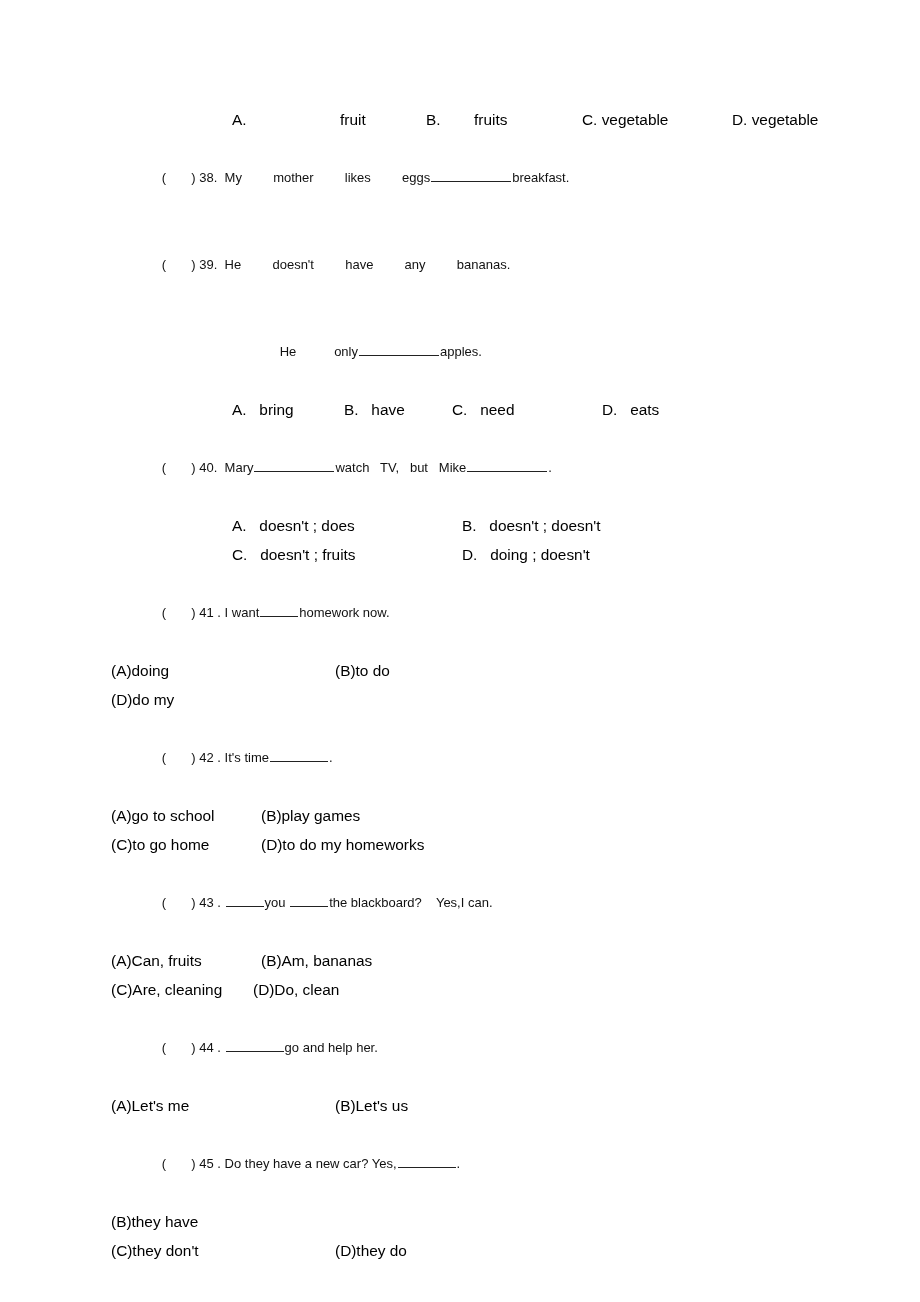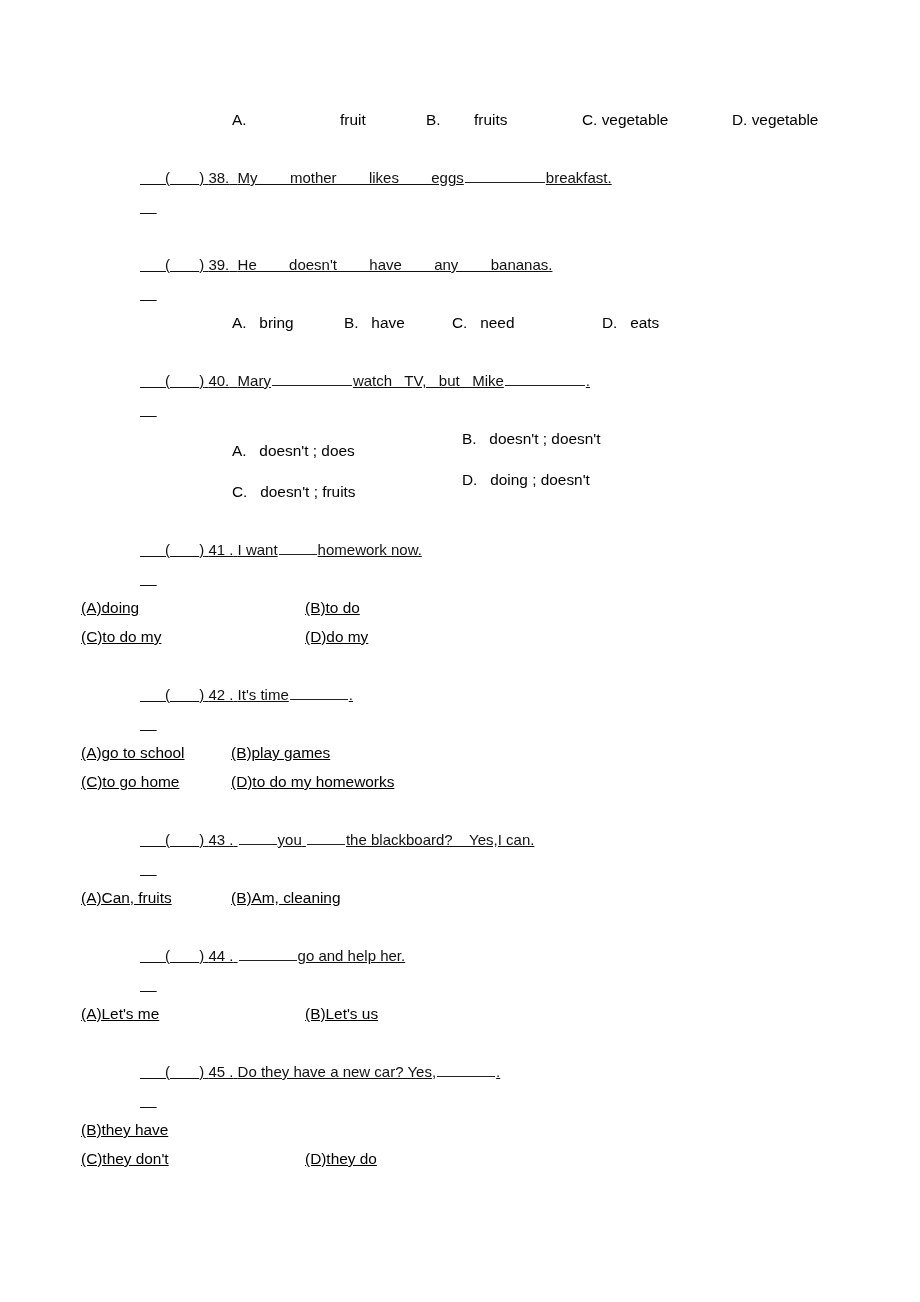--- a/index.html
+++ b/index.html
@@ -21,31 +21,30 @@
     overflow: hidden;
     background: #fff;
   }
   .sheet {
     position: absolute;
     left: 0;
     top: 105px;
     width: 920px;
   }
   .line {
-    font-size: 15px;
+    font-size: 13px;
     line-height: 29px;
     white-space: pre;
     color: #111;
-    text-decoration: underline;
   }
   
   .ind-q   { padding-left: 140px; }   
   .ind-opt { padding-left: 232px; }   
   .ind-sub { padding-left: 258px; }   
-  .ind-p   { padding-left: 81px; text-decoration: underline; }   
+  .ind-p   { padding-left: 111px; }   
 
   .blank {
     display: inline-block;
     border-bottom: 1.2px solid #222;
     vertical-align: baseline;
     height: 0.95em;
     margin: 0 1px;
   }
   .b-sm { width: 38px; }
   .b-md { width: 58px; }
@@ -68,21 +67,21 @@
   .c-24 { width: 126px; }
   .c-28 { width: 150px; }
 
   .two-col {
     display: flex;
     font-size: 15.4px;
     line-height: 29px;
     white-space: pre;
   }
   .two-col > span:first-child { display: inline-block; }
-  .w-230 { width: 230px; margin-top: 12px; }
+  .w-230 { width: 230px; }
   .w-150 { width: 150px; }
   .w-142 { width: 142px; }
   .w-224 { width: 224px; }
 </style>
 </head>
 <body>
 
 <div class="page">
   <div class="sheet">
 
@@ -94,20 +93,23 @@
       <span class="c-28">C. vegetable</span>
       <span>D. vegetable</span>
     </div>
 
     <div class="line ind-q">
       <span>(</span><span>       </span><span>)</span><span> </span><span>38.</span><span>  </span><span class="wide">My  mother  likes  eggs</span><span class="blank b-lg"></span><span>breakfast.</span>
     </div>
 
     <div class="line ind-q">
       <span>(</span><span>       </span><span>)</span><span> </span><span>39.</span><span>  </span><span class="wide">He  doesn't  have  any  bananas.</span>
+    </div>
+    <div class="line ind-sub">
+      <span class="wide2">He   only</span><span class="blank b-lg"></span><span>apples.</span>
     </div>
     <div class="optrow ind-opt">
       <span style="width:112px">A.   bring</span>
       <span style="width:108px">B.   have</span>
       <span style="width:150px">C.   need</span>
       <span>D.   eats</span>
     </div>
 
     <div class="line ind-q">
       <span>(</span><span>       </span><span>)</span><span> </span><span>40.</span><span>  </span><span>Mary</span><span class="blank b-lg"></span><span>watch   TV,   but   Mike</span><span class="blank b-lg"></span><span>.</span>
@@ -122,42 +124,45 @@
     </div>
 
     <div class="line ind-q">
       <span>(</span><span>       </span><span>)</span><span> </span><span>41 .</span><span> </span><span>I want</span><span class="blank b-sm"></span><span>homework now.</span>
     </div>
     <div class="two-col ind-p">
       <span class="w-224">(A)doing</span>
       <span>(B)to do</span>
     </div>
     <div class="two-col ind-p">
-      <span class="w-224">(C)to do my</span>
       <span>(D)do my</span>
     </div>
 
     <div class="line ind-q">
       <span>(</span><span>       </span><span>)</span><span> </span><span>42 .</span><span> </span><span>It's time</span><span class="blank b-md"></span><span>.</span>
     </div>
     <div class="two-col ind-p">
       <span class="w-150">(A)go to school</span>
       <span>(B)play games</span>
     </div>
     <div class="two-col ind-p">
       <span class="w-150">(C)to go home</span>
       <span>(D)to do my homeworks</span>
     </div>
 
     <div class="line ind-q">
       <span>(</span><span>       </span><span>)</span><span> </span><span>43 .</span><span> </span><span class="blank b-sm"></span><span>you</span><span> </span><span class="blank b-sm"></span><span>the blackboard?    Yes,I can.</span>
     </div>
     <div class="two-col ind-p">
       <span class="w-150">(A)Can, fruits</span>
-      <span>(B)Am, cleaning</span>
+      <span>(B)Am, bananas</span>
+    </div>
+    <div class="two-col ind-p">
+      <span class="w-142">(C)Are, cleaning</span>
+      <span>(D)Do, clean</span>
     </div>
 
     <div class="line ind-q">
       <span>(</span><span>       </span><span>)</span><span> </span><span>44 .</span><span> </span><span class="blank b-md"></span><span>go and help her.</span>
     </div>
     <div class="two-col ind-p">
       <span class="w-224">(A)Let's me</span>
       <span>(B)Let's us</span>
     </div>
 

